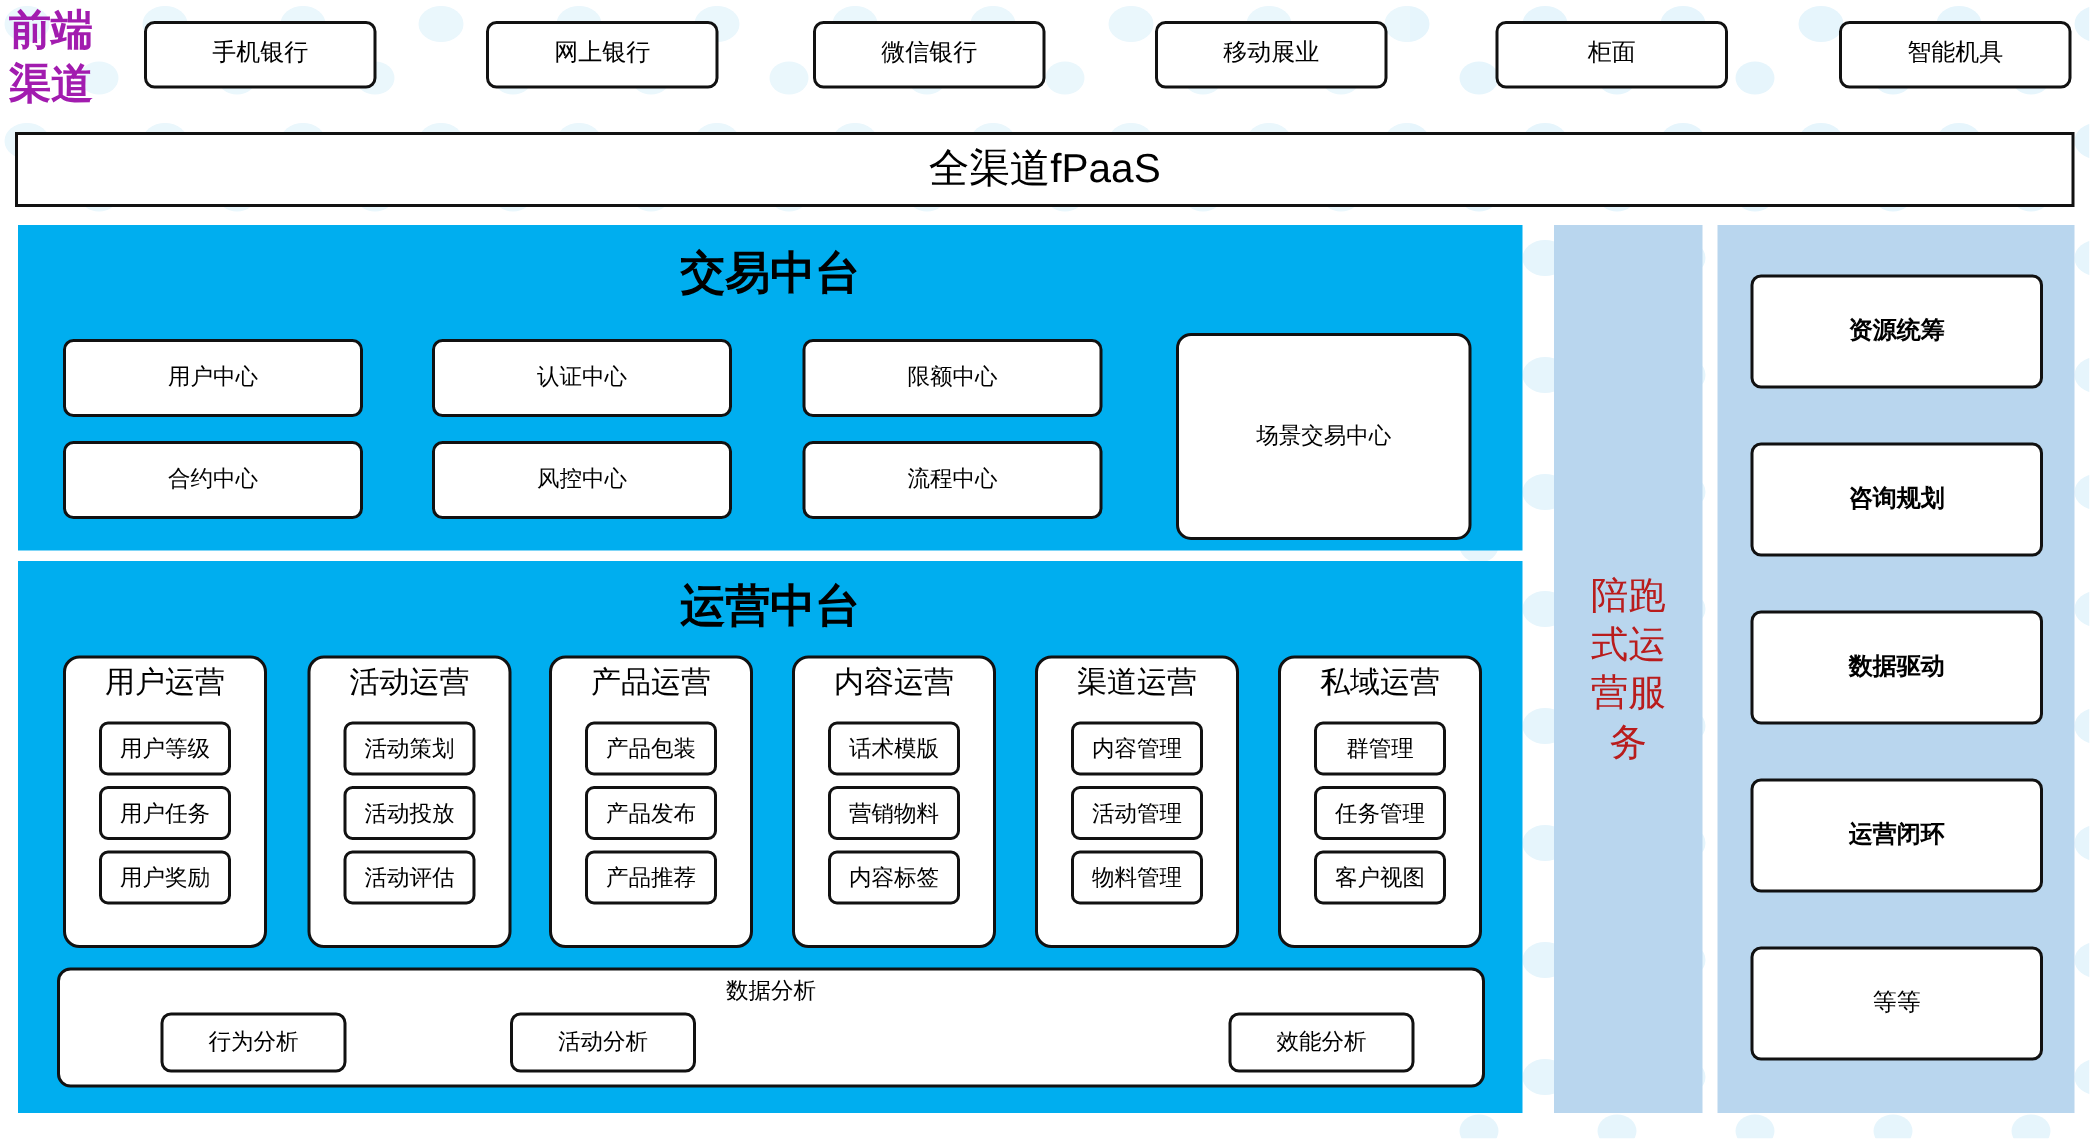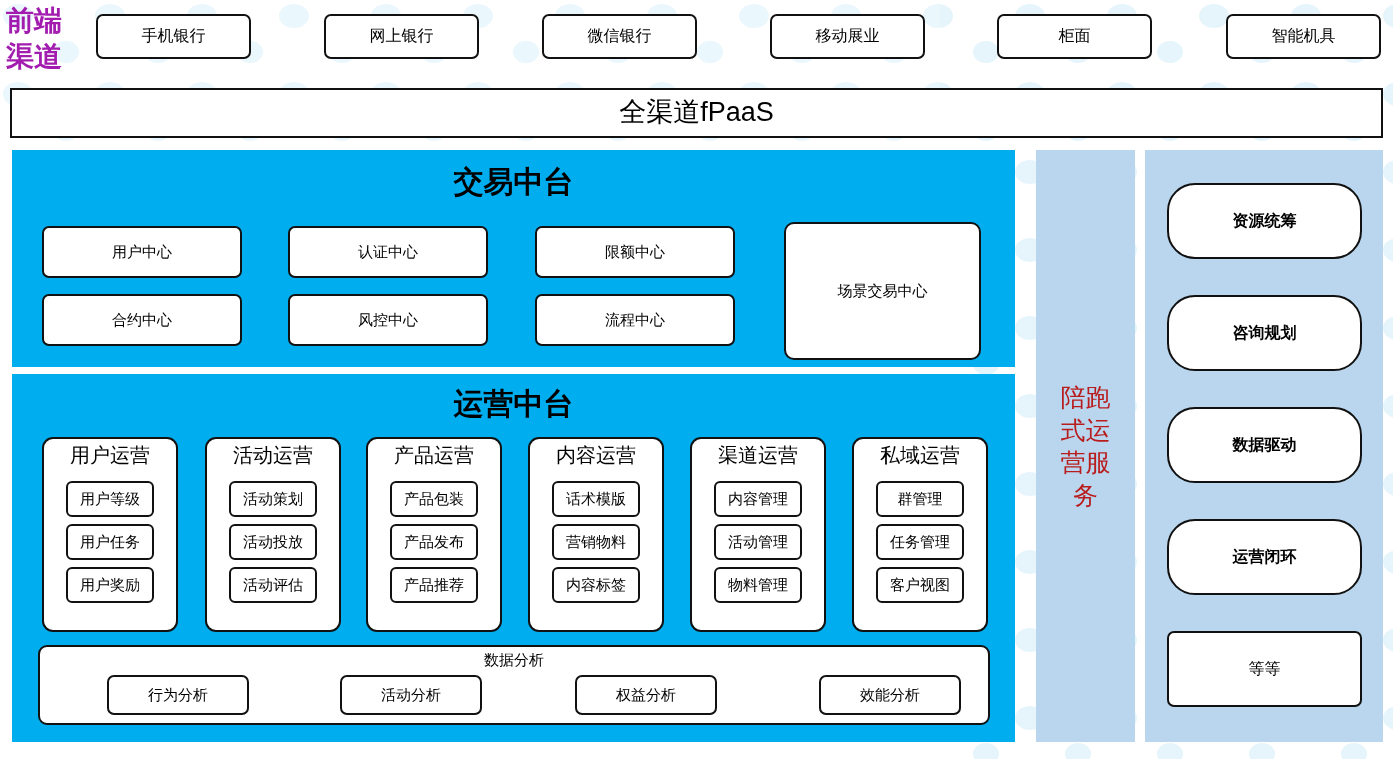--- a/index.html
+++ b/index.html
@@ -90,21 +90,21 @@
   
   #data-strip{
     position:absolute;left:38px;top:645px;width:952px;height:80px;
     background:#fff;border:2.5px solid #111;border-radius:9px;
     box-sizing:border-box;z-index:2;
   }
   #data-strip .d-title{
     position:absolute;left:0;top:4px;width:100%;text-align:center;font-size:15px;
   }
   .d-item{
-    position:absolute;top:28px;width:142px;height:40px;font-size:15px;
+    position:absolute;top:28px;width:124px;height:40px;font-size:15px;
   }
 
   
   #service-col{
     position:absolute;left:1036px;top:150px;width:99px;height:592px;
     background:#B9D6EE;z-index:1;
     display:flex;align-items:center;justify-content:center;
   }
   #service-col .svc-text{
     font-size:25px;line-height:1.3;text-align:center;width:62px;
@@ -112,21 +112,21 @@
   }
 
   
   #right-panel{
     position:absolute;left:1145px;top:150px;width:238px;height:592px;
     background:#B9D6EE;z-index:1;
   }
   .rp-box{
     position:absolute;left:22px;width:195px;height:76px;font-size:16px;
   }
-  .rp-box.b{font-weight:bold;border-radius:28px;}
+  .rp-box.b{font-weight:bold;}
 </style>
 </head>
 <body>
 
 <svg id="dots" viewBox="0 0 1393 759">
   <defs>
     <pattern id="dotpat" x="0" y="0" width="92" height="78" patternUnits="userSpaceOnUse">
       <ellipse cx="18" cy="16" rx="15" ry="12" fill="#E6F5FC"></ellipse>
       <ellipse cx="66" cy="52" rx="13" ry="11" fill="#E6F5FC"></ellipse>
     </pattern>
@@ -199,21 +199,20 @@
   <div class="g-title">私域运营</div>
   <div class="g-item">群管理</div>
   <div class="g-item">任务管理</div>
   <div class="g-item">客户视图</div>
 </div>
 
 <div id="data-strip">
   <div class="d-title">数据分析</div>
   <div class="bx rnd d-item" style="left:67px;">行为分析</div>
   <div class="bx rnd d-item" style="left:300px;">活动分析</div>
-  <div class="bx rnd d-item" style="left:535px;">权益分析</div>
   <div class="bx rnd d-item" style="left:779px;">效能分析</div>
 </div>
 
 <div id="service-col">
   <div class="svc-text">
     <div>陪跑</div>
     <div>式运</div>
     <div>营服</div>
     <div>务</div>
   </div>

